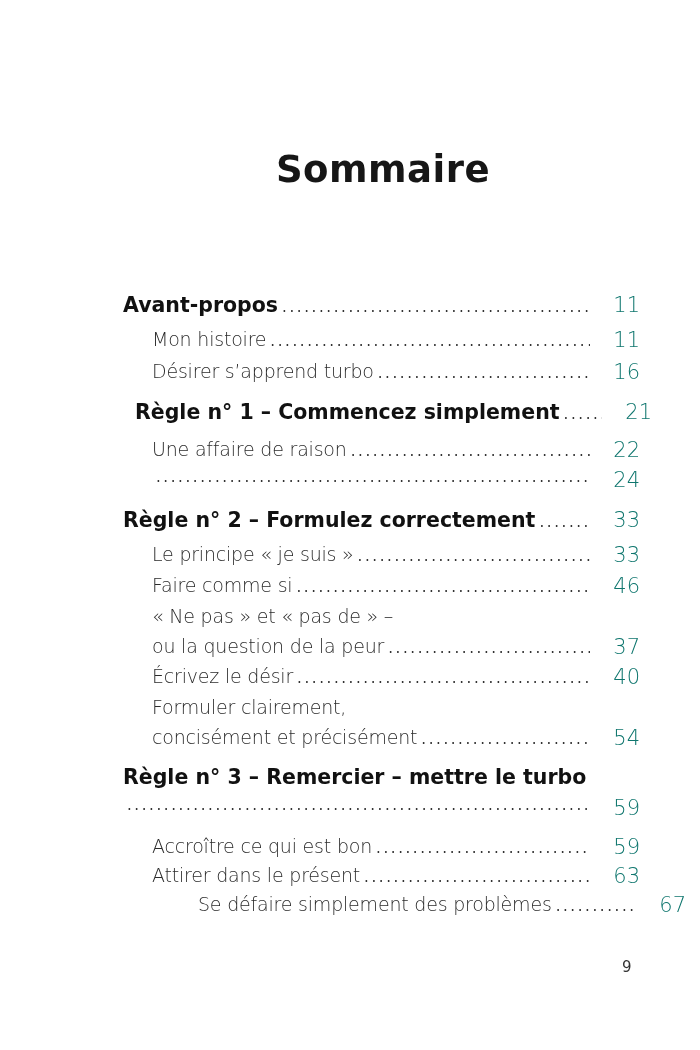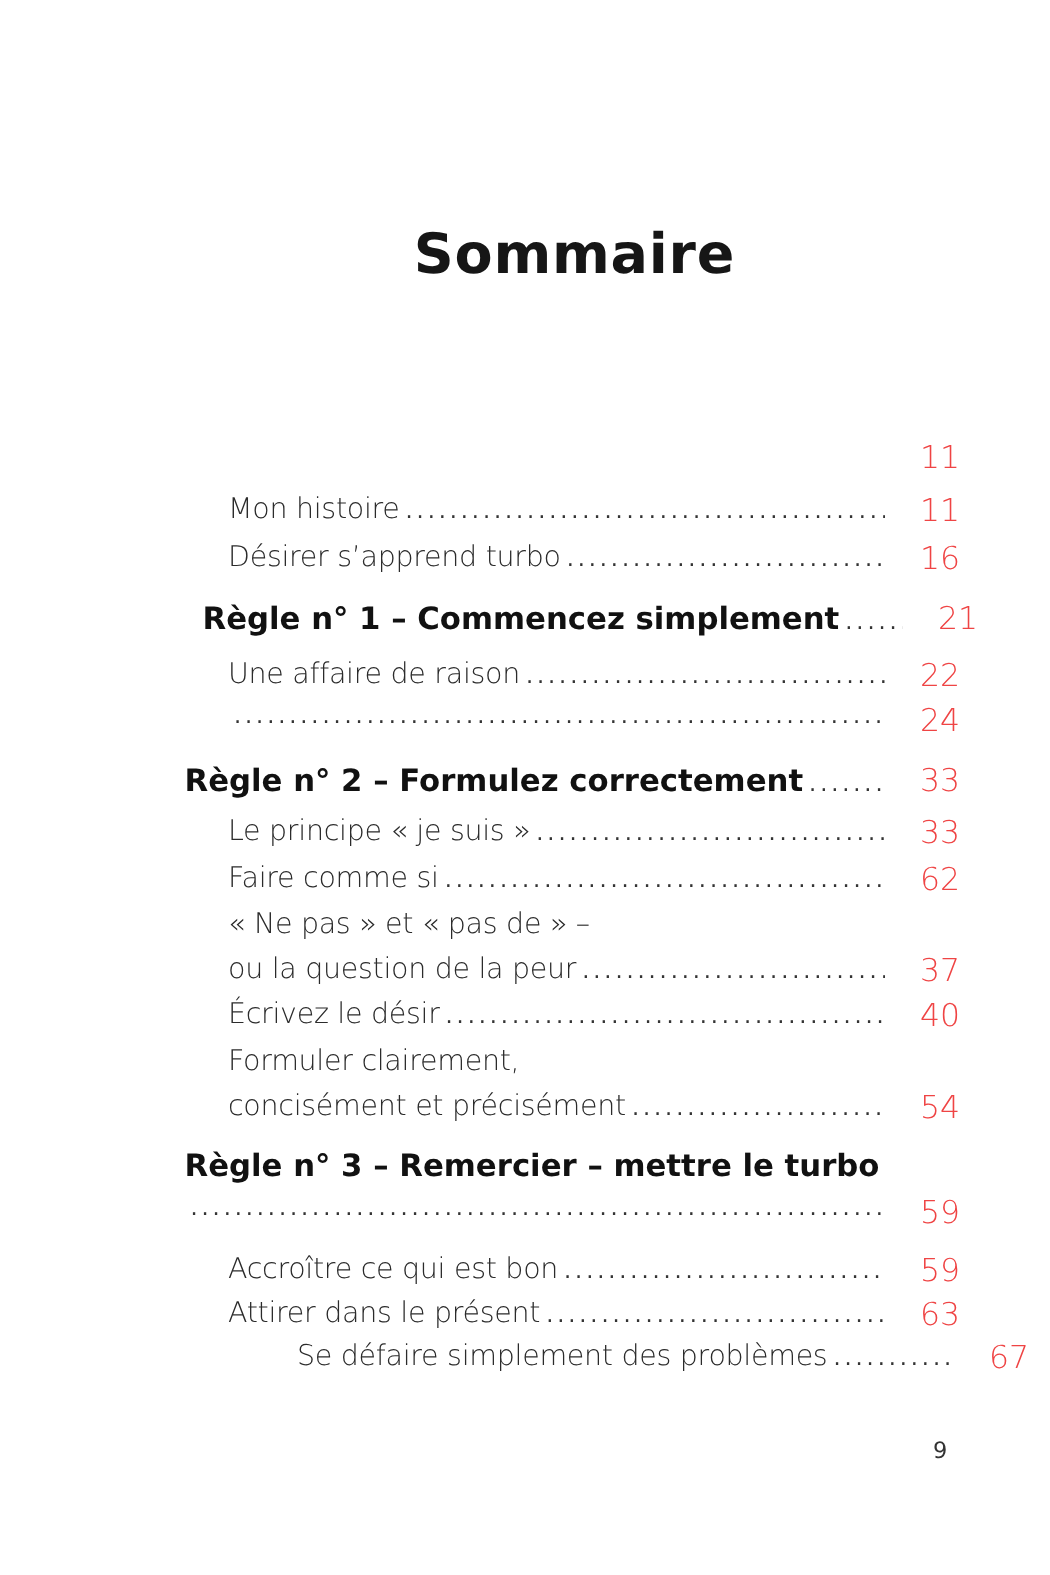--- a/index.html
+++ b/index.html
@@ -3,34 +3,38 @@
 <meta charset="utf-8">
 <style>
   html, body { margin: 0; padding: 0; background: #ffffff; }
   body { width: 700px; height: 1050px; position: relative; overflow: hidden; color: #1a1a1a; font-family: "DejaVu Sans", sans-serif; }
   .title { position: absolute; left: 0; width: 766px; top: 148px; text-align: center; font-family: "DejaVu Sans", sans-serif; font-weight: bold; font-size: 37px; letter-spacing: 0.5px; color: #161616; }
   .toc { position: absolute; left: 0; top: 0; width: 700px; }
   .row { position: absolute; height: 30px; display: flex; align-items: baseline; white-space: nowrap; }
   .row .txt { flex: 0 0 auto; }
   .row .dots { flex: 1 1 auto; overflow: hidden; margin-left: 4px; letter-spacing: 2.6px; font-family: "DejaVu Sans", sans-serif; font-size: 15px; font-weight: normal; color: #333; }
   .row .dots::before { content: "................................................................................................................................................................................"; }
-  .row .num { position: absolute; right: 0; width: 44px; text-align: right; font-family: "DejaVu Sans", sans-serif; font-weight: 200; font-size: 21px; color: #ef4444; }
+  .row .num { position: absolute; right: 0; width: 44px; text-align: right; font-family: "DejaVu Sans", sans-serif; font-weight: 200; font-size: 21px; color: #0f766e; }
   .h { left: 123px; width: 517px; font-weight: bold; font-size: 20.5px; color: #111; }
   .s { left: 152px; width: 488px; font-weight: normal; font-size: 19px; color: #2b2b2b; font-family: "DejaVu Sans", sans-serif; }
   .s .txt { font-weight: 200; letter-spacing: -0.2px; }
   .row .dots-area { position: absolute; left: 0; right: 50px; display: flex; align-items: baseline; }
   .folio { position: absolute; left: 622px; top: 958px; font-size: 15px; font-family: "DejaVu Sans", sans-serif; color: #333; }
 </style>
 </head>
 <body>
 
 <div class="title">Sommaire</div>
 
 <div class="toc" id="toc">
     <div class="row h" style="top: 293px;">
+      <div class="dots-area">
+        <span class="txt">Avant-propos</span>
+        <span class="dots"></span>
+      </div>
       <span class="num">11</span>
     </div>
     <div class="row s" style="top: 328px;">
       <div class="dots-area">
         <span class="txt">Mon histoire</span>
         <span class="dots"></span>
       </div>
       <span class="num">11</span>
     </div>
     <div class="row s" style="top: 360px;">
@@ -72,21 +76,21 @@
         <span class="txt">Le principe « je suis »</span>
         <span class="dots"></span>
       </div>
       <span class="num">33</span>
     </div>
     <div class="row s" style="top: 574px;">
       <div class="dots-area">
         <span class="txt">Faire comme si</span>
         <span class="dots"></span>
       </div>
-      <span class="num">62</span>
+      <span class="num">46</span>
     </div>
     <div class="row s" style="top: 605px;">
       <div class="dots-area">
         <span class="txt">« Ne pas » et « pas de » –</span>
       </div>
     </div>
     <div class="row s" style="top: 635px;">
       <div class="dots-area">
         <span class="txt">ou la question de la peur</span>
         <span class="dots"></span>

